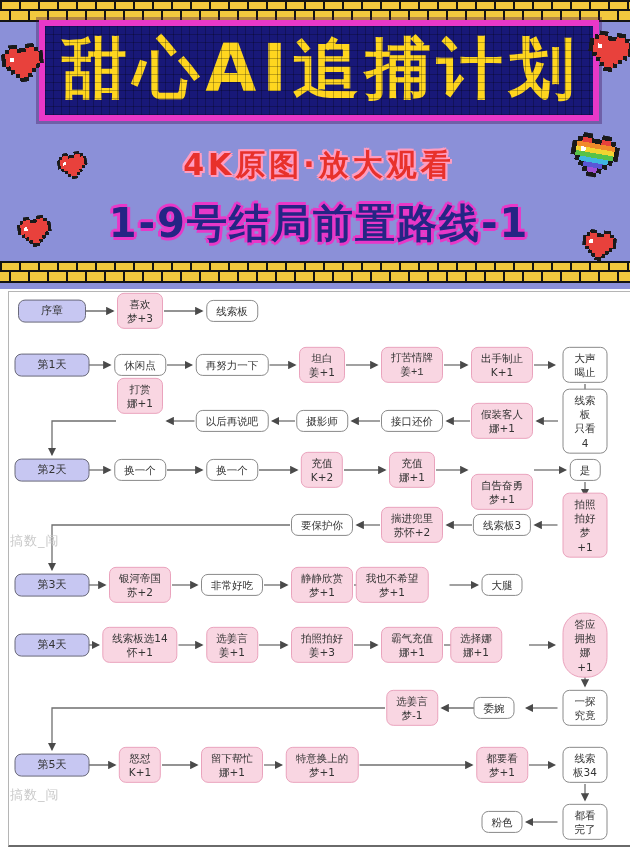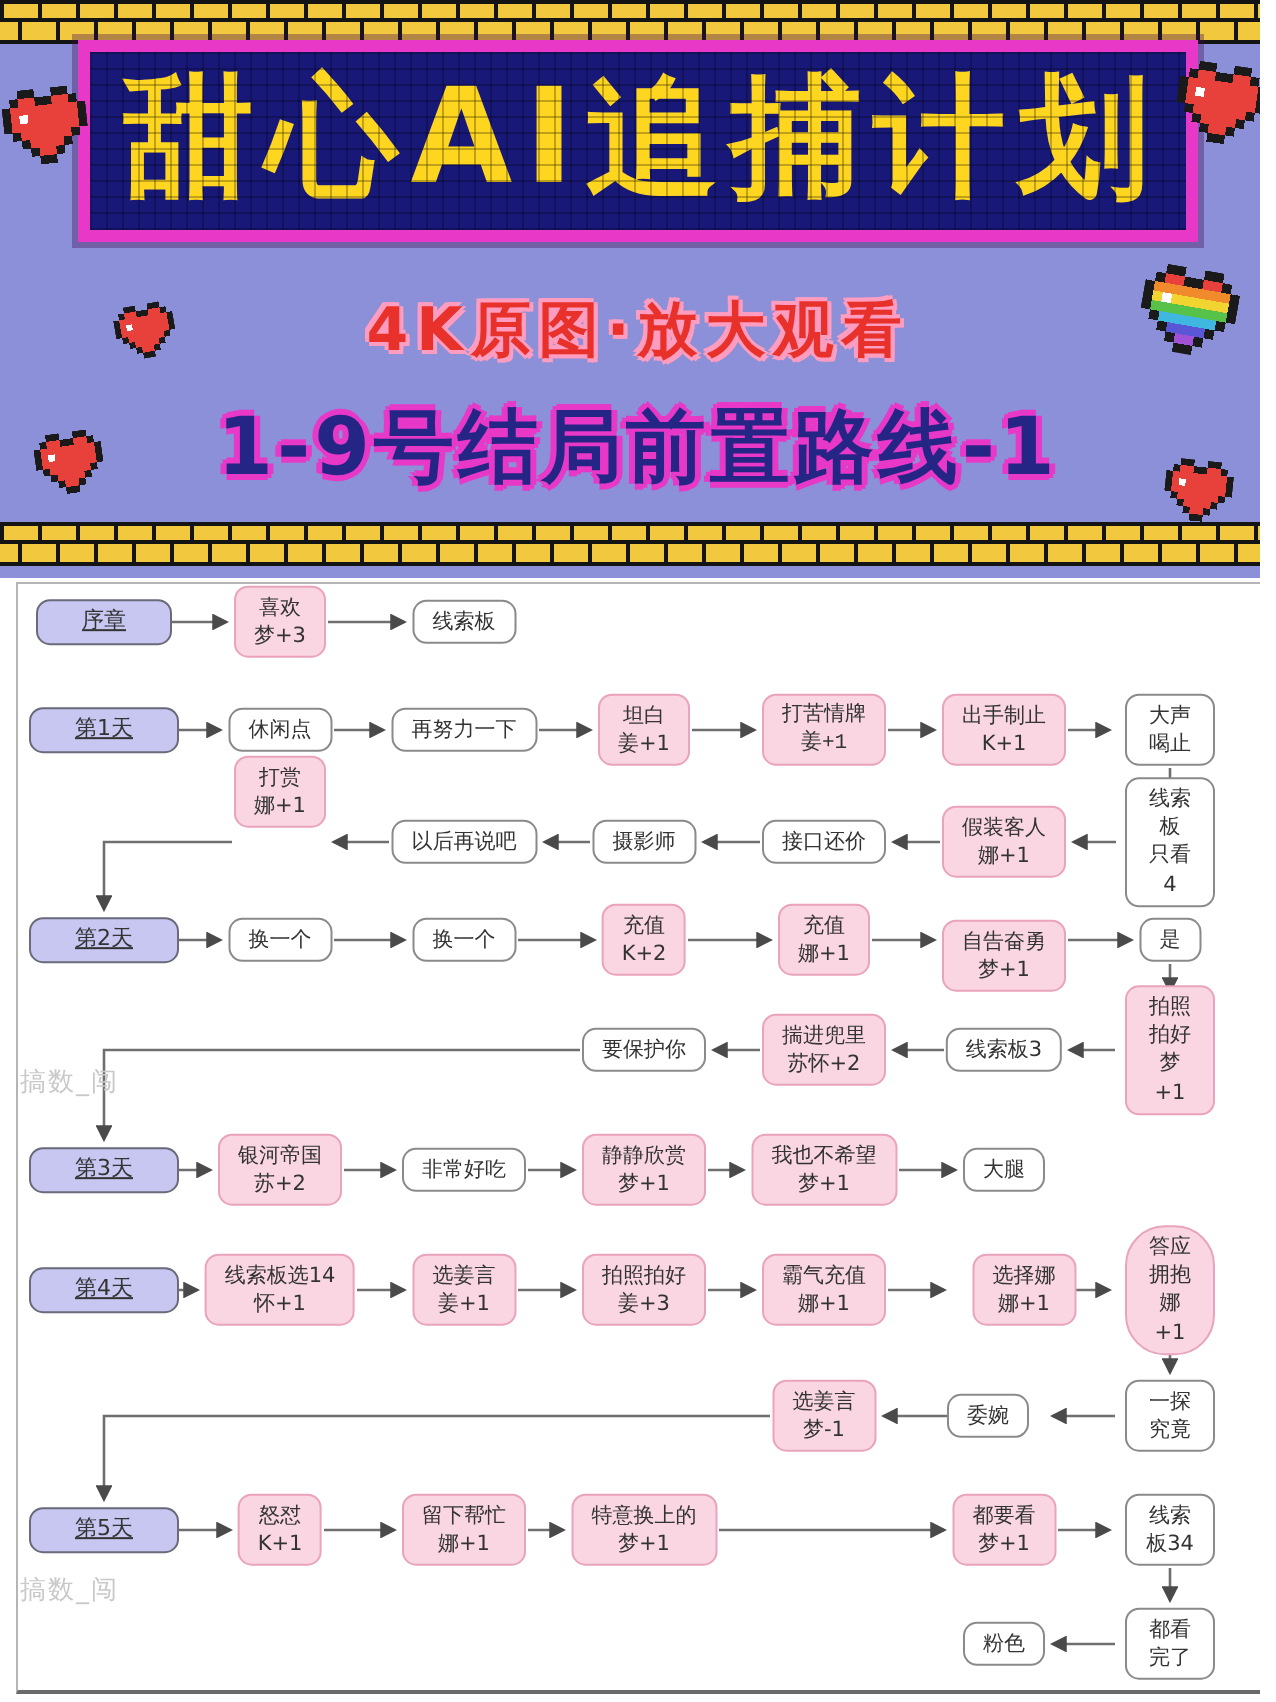--- a/index.html
+++ b/index.html
@@ -31,21 +31,21 @@
                     2px 2px 0 var(--outline-magenta,#e838c8),-2px -2px 0 var(--outline-magenta,#e838c8);}
   .heart{position:absolute;z-index:3;}
   
   .chart-frame{position:absolute;left:8px;top:291px;width:621px;height:553px;
         border:1px solid #b5b5b5;border-bottom:2px solid #6a6a6a;pointer-events:none;}
   #flow{position:absolute;inset:0;}
   .node{position:absolute;transform:translate(-50%,-50%);white-space:pre-line;text-align:center;
         font-size:10.5px;line-height:1.35;padding:3px 9px;border-radius:7px;color:#333;}
   .plain{background:#fff;border:1.5px solid #8a8a8a;}
   .choice{background:var(--node-pink,#f9d6e2);border:1.5px solid #eaa3bd;}
-  .day{background:var(--node-lavender,#c7c7f2);border:1.5px solid #6a6a7a;font-size:11px;padding:3px 22px;text-decoration:underline;}
+  .day{background:var(--node-lavender,#c7c7f2);border:1.5px solid #6a6a7a;font-size:11px;padding:3px 22px;}
   #edges{position:absolute;inset:0;pointer-events:none;}
   #edge-g path{stroke:#6f6f6f;stroke-width:1.3;fill:none;}
   .watermark{position:absolute;font-size:13px;color:#c9c9c9;letter-spacing:1px;}
 </style>
 </head>
 <body>
 
 <div class="page">
 
   <div class="header">
@@ -528,48 +528,48 @@
 娜+1</div>
       <div class="node plain" style="left: 585px; top: 421px;">线索板
 只看4</div>
       <div class="node day" style="left: 52px; top: 470px;">第2天</div>
       <div class="node plain" style="left: 140px; top: 470px;">换一个</div>
       <div class="node plain" style="left: 232px; top: 470px;">换一个</div>
       <div class="node choice" style="left: 322px; top: 470px;">充值
 K+2</div>
       <div class="node choice" style="left: 412px; top: 470px;">充值
 娜+1</div>
-      <div class="node choice" style="left: 502px; top: 478px;">自告奋勇
+      <div class="node choice" style="left: 502px; top: 492px;">自告奋勇
 梦+1</div>
       <div class="node plain" style="left: 585px; top: 470px;">是</div>
       <div class="node plain" style="left: 322px; top: 525px;">要保护你</div>
       <div class="node choice" style="left: 412px; top: 525px;">揣进兜里
 苏怀+2</div>
       <div class="node plain" style="left: 502px; top: 525px;">线索板3</div>
       <div class="node choice" style="left: 585px; top: 525px;">拍照拍好
 梦+1</div>
       <div class="node day" style="left: 52px; top: 585px;">第3天</div>
       <div class="node choice" style="left: 140px; top: 585px;">银河帝国
 苏+2</div>
       <div class="node plain" style="left: 232px; top: 585px;">非常好吃</div>
       <div class="node choice" style="left: 322px; top: 585px;">静静欣赏
 梦+1</div>
-      <div class="node choice" style="left: 412px; top: 585px; text-align: center;">我也不希望
+      <div class="node choice" style="left: 392px; top: 585px; text-align: center;">我也不希望
 梦+1</div>
       <div class="node plain" style="left: 502px; top: 585px;">大腿</div>
       <div class="node day" style="left: 52px; top: 645px;">第4天</div>
       <div class="node choice" style="left: 140px; top: 645px;">线索板选14
 怀+1</div>
       <div class="node choice" style="left: 232px; top: 645px;">选姜言
 姜+1</div>
       <div class="node choice" style="left: 322px; top: 645px;">拍照拍好
 姜+3</div>
       <div class="node choice" style="left: 412px; top: 645px;">霸气充值
 娜+1</div>
-      <div class="node choice" style="left: 512px; top: 645px;">选择娜
+      <div class="node choice" style="left: 476px; top: 645px;">选择娜
 娜+1</div>
       <div class="node choice" style="left: 585px; top: 645px; border-radius: 20px;">答应拥抱
 娜+1</div>
       <div class="node choice" style="left: 412px; top: 708px;">选姜言
 梦-1</div>
       <div class="node plain" style="left: 494px; top: 708px;">委婉</div>
       <div class="node plain" style="left: 585px; top: 708px;">一探究竟</div>
       <div class="node day" style="left: 52px; top: 765px;">第5天</div>
       <div class="node choice" style="left: 140px; top: 765px;">怒怼
 K+1</div>

